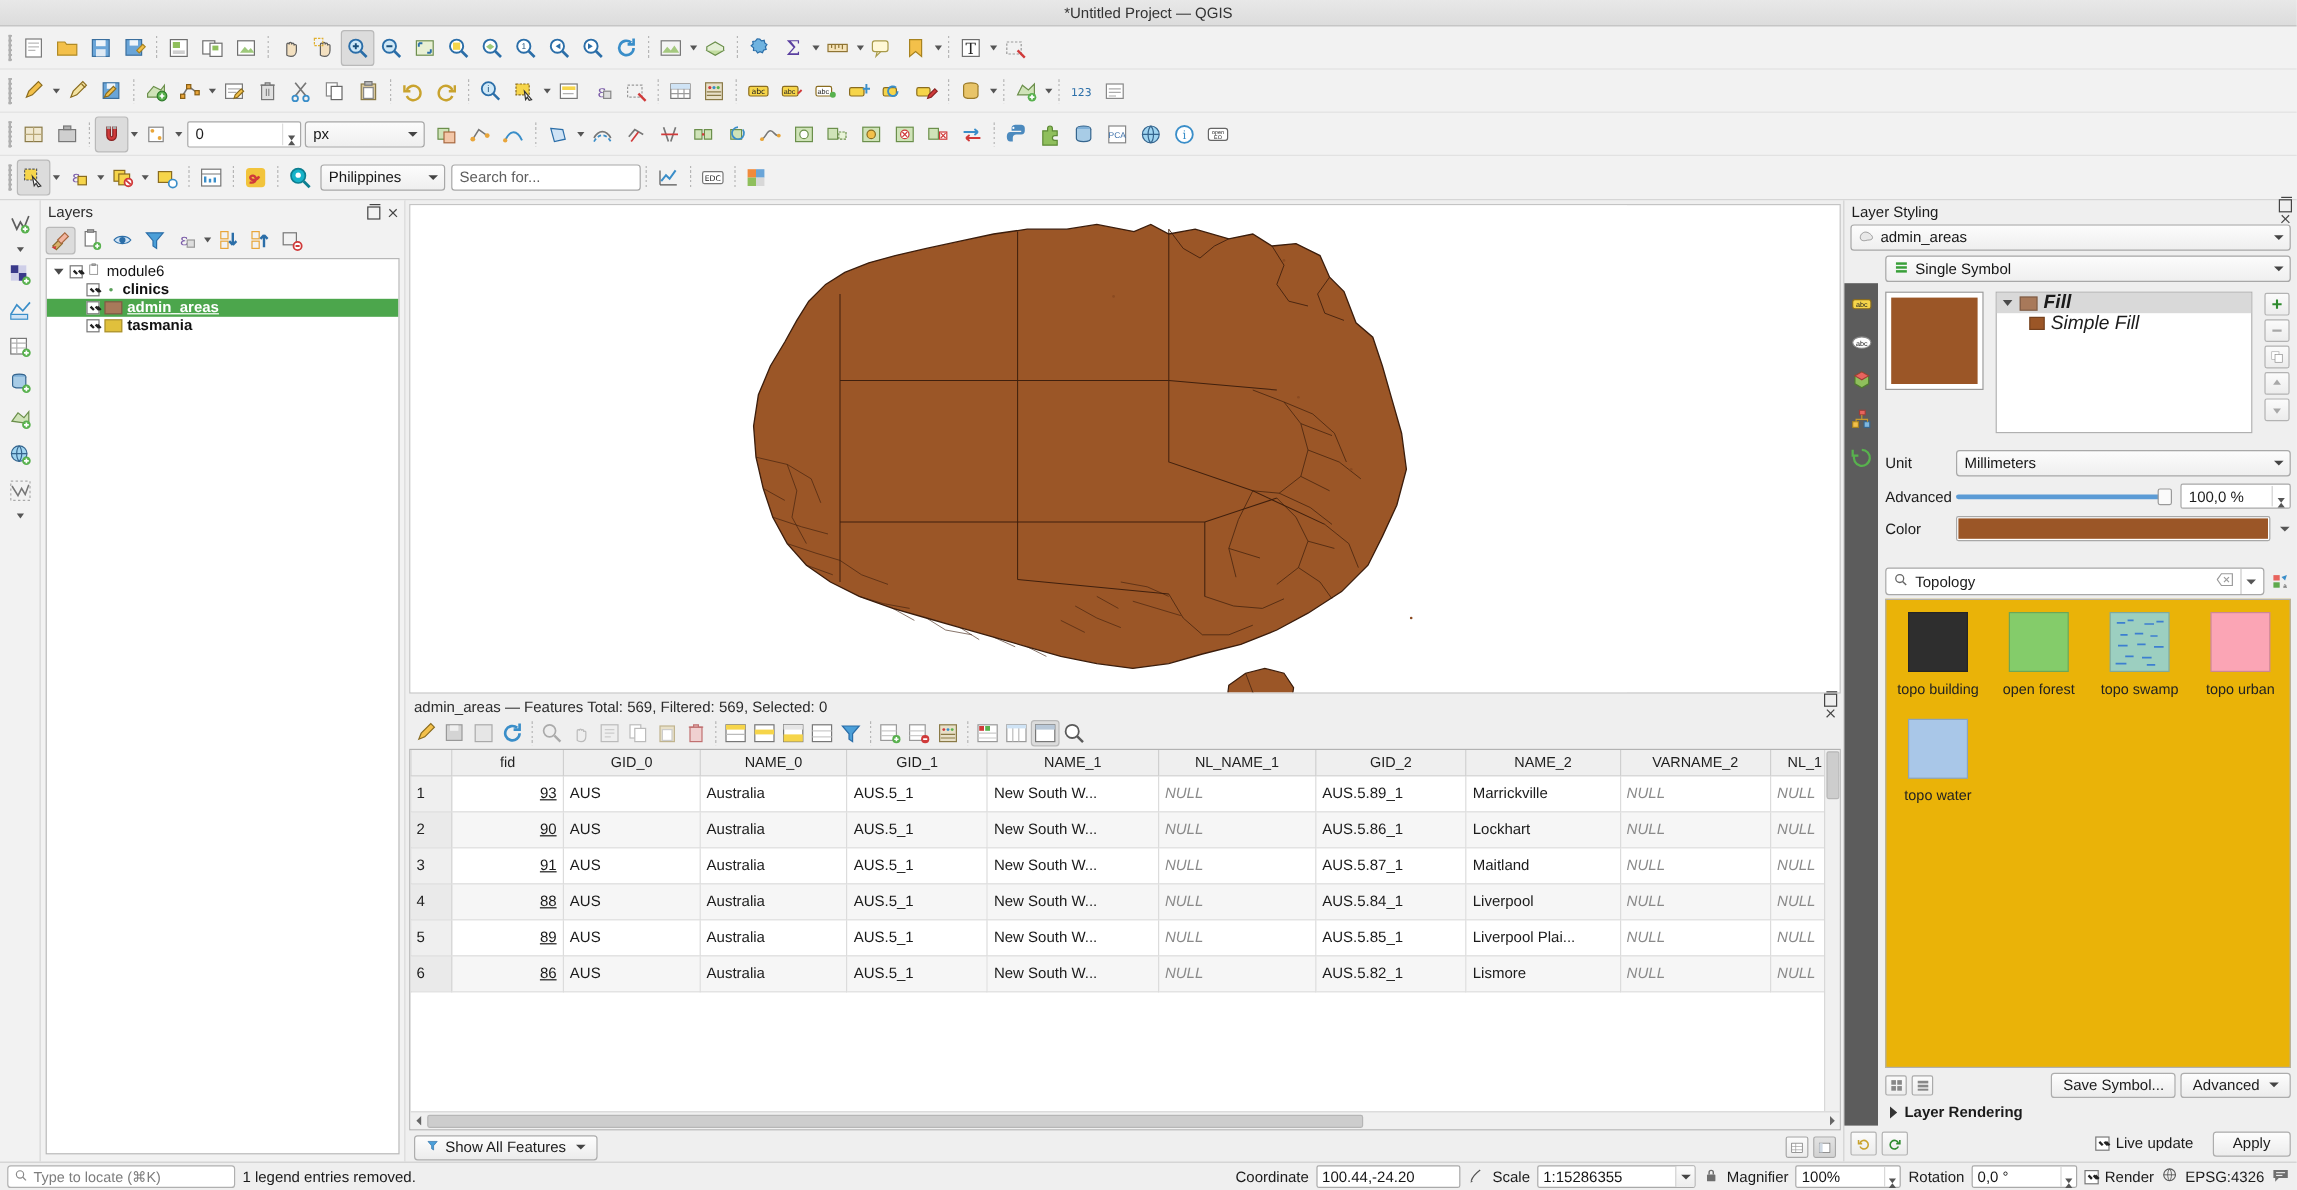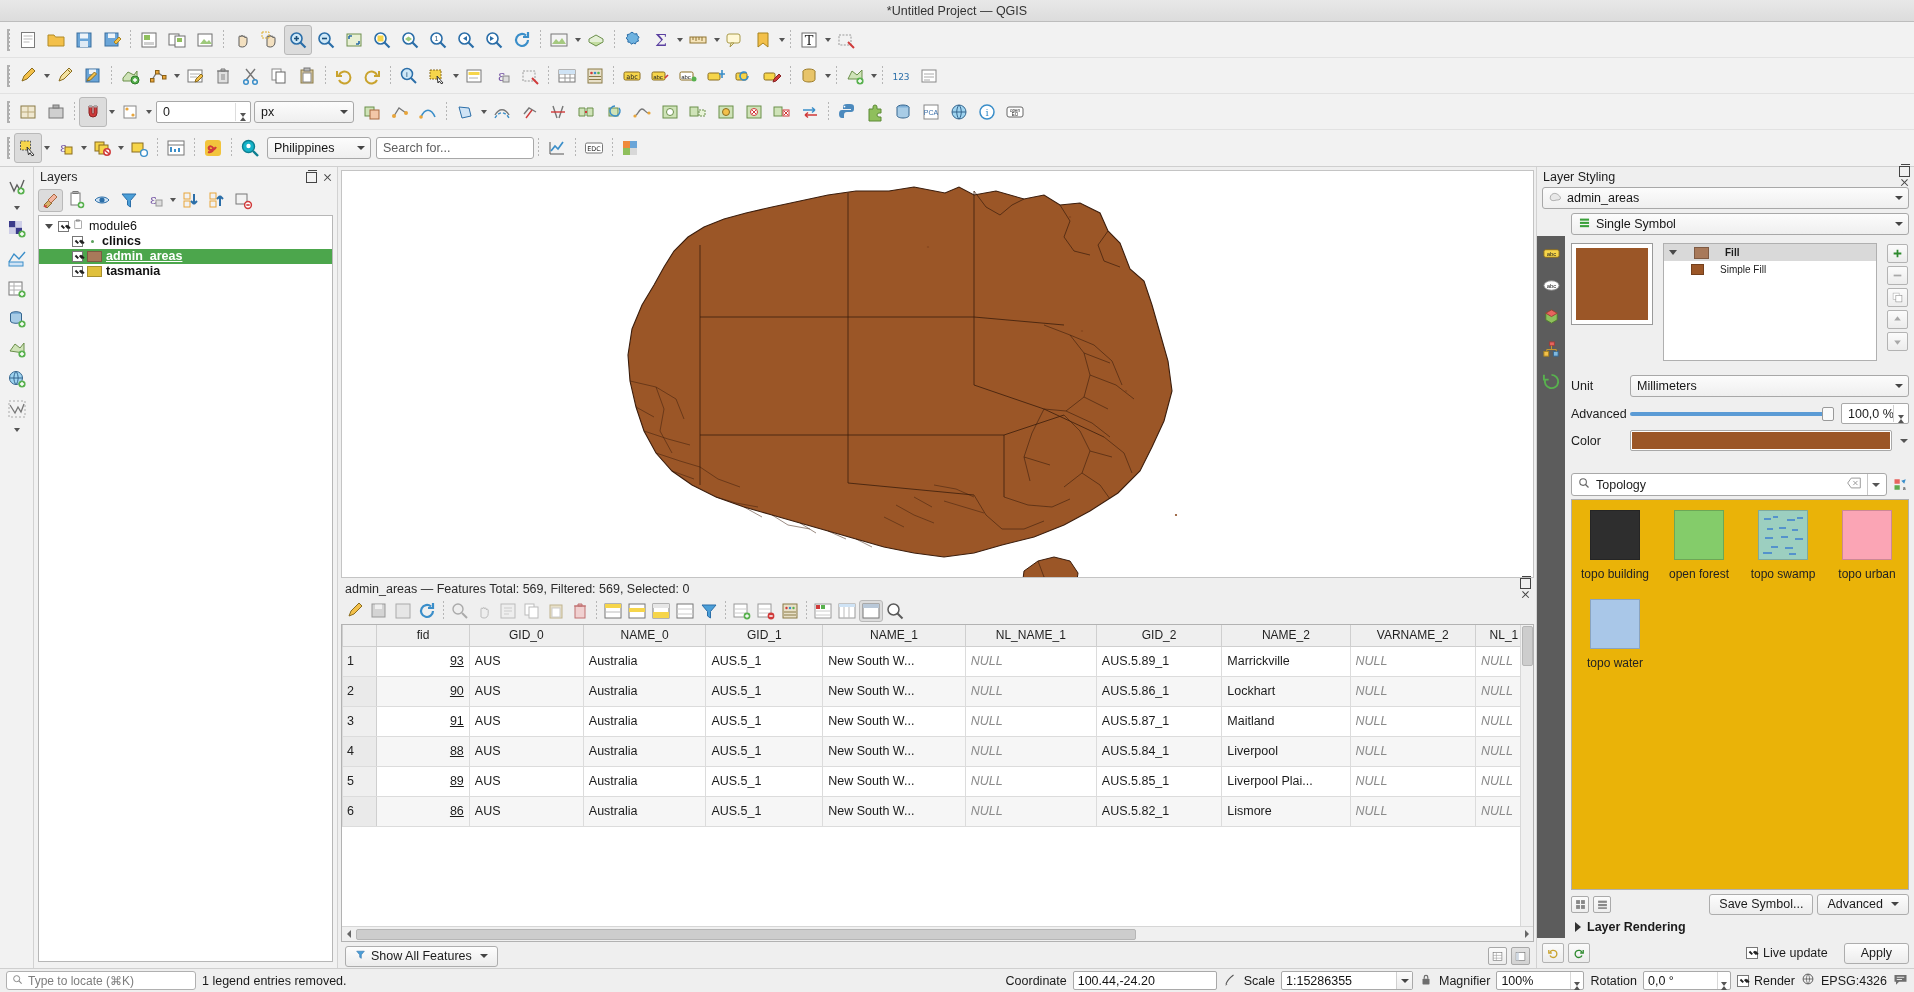--- a/index.html
+++ b/index.html
@@ -163,34 +163,34 @@
     width:28px;flex:none;background:#5c5c5c;display:flex;flex-direction:column;align-items:center;
     padding-top:5px;gap:8px;
   }
   .st-tabs .tb{width:24px;height:24px;display:flex;align-items:center;justify-content:center;border-radius:2px;}
   .st-body{flex:1;display:flex;flex-direction:column;padding:4px 5px 0 6px;min-width:0;}
 
   .sym-row{display:flex;gap:10px;margin-top:2px;}
   .sym-preview{width:82px;height:82px;border:1px solid #9a9a9a;background:#fff;display:flex;align-items:center;justify-content:center;flex:none;}
   .sym-preview .sq{width:72px;height:72px;}
   .sym-tree{flex:1;border:1px solid #b0b0b0;background:#fff;min-width:0;height:118px;}
-  .stree-row{height:17px;display:flex;align-items:center;gap:16px;padding-left:5px;font-size:10px;}
+  .stree-row{height:17px;display:flex;align-items:center;gap:5px;padding-left:5px;font-size:16px;font-style:italic;}
   .stree-row.sel{background:#d9d9d9;}
   .stree-row.ind{padding-left:27px;}
   .stree-row b{font-weight:bold;}
   .sym-btns{width:22px;flex:none;display:flex;flex-direction:column;gap:3px;padding-top:1px;}
   .sbtn{width:21px;height:19px;border:1px solid #b3b3b3;background:linear-gradient(#fbfbfb,#ececec);border-radius:2px;display:flex;align-items:center;justify-content:center;}
 
   .frow{display:flex;align-items:center;gap:7px;margin-top:6px;}
   .flabel{width:52px;flex:none;font-size:12.5px;color:#1b1b1b;}
   .slider{flex:1;height:16px;position:relative;display:flex;align-items:center;}
   .slider .track{height:4px;background:#5b9bd5;border-radius:2px;width:100%;}
   .slider .knob{position:absolute;right:0;width:12px;height:14px;background:#fafafa;border:1px solid #9a9a9a;border-radius:2px;}
   .spin{
-    width:68px;height:21px;border:1px solid #a8a8a8;background:#fff;border-radius:2px;
+    width:92px;height:21px;border:1px solid #a8a8a8;background:#fff;border-radius:2px;
     display:flex;align-items:center;padding-left:6px;font-size:12.5px;position:relative;
   }
   .spin .arrows{position:absolute;right:1px;top:1px;bottom:1px;width:14px;border-left:1px solid #d0d0d0;display:flex;flex-direction:column;}
   .spin .arrows div{flex:1;display:flex;align-items:center;justify-content:center;}
   .up::after{content:"";border-left:3px solid transparent;border-right:3px solid transparent;border-bottom:4px solid #555;}
   .down::after{content:"";border-left:3px solid transparent;border-right:3px solid transparent;border-top:4px solid #555;}
   .colorbar{flex:1;height:21px;border:1px solid #a8a8a8;border-radius:2px;background:#fff;padding:1px;}
   .colorbar .fillc{width:100%;height:100%;}
 
   .searchbar{height:23px;border:1px solid #a8a8a8;border-radius:3px;background:#fff;display:flex;align-items:center;gap:6px;padding:0 2px 0 6px;font-size:12.5px;}
@@ -1749,21 +1749,21 @@
       <span><svg width="11" height="11" viewBox="0 0 20 20">
             <circle cx="8.5" cy="8.5" r="5.5" fill="none" stroke="#8a8a8a" stroke-width="1.8"></circle>
             <path d="M12.5 12.5l5 5" stroke="#8a8a8a" stroke-width="2"></path>
           </svg></span>
       <span>Type to locate (⌘K)</span>
     </div>
     <span class="sb-label">1 legend entries removed.</span>
     <span class="spacer"></span>
 
     <span class="sb-label">Coordinate</span>
-    <div class="sfield" style="width:144px;">
+    <div class="sfield" style="width:120px;">
       <span>100.44,-24.20</span>
     </div>
     <span><svg width="15" height="15" viewBox="0 0 20 20">
           <path d="M4 16c2-6 6-9 10-12" fill="none" stroke="#555" stroke-width="1.4"></path>
           <path d="M4 16l-1 2 3-1z" fill="#555"></path>
         </svg></span>
 
     <span class="sb-label">Scale</span>
     <div class="sfield combo2" style="width:132px;">
       <span style="flex:1;">1:15286355</span>

